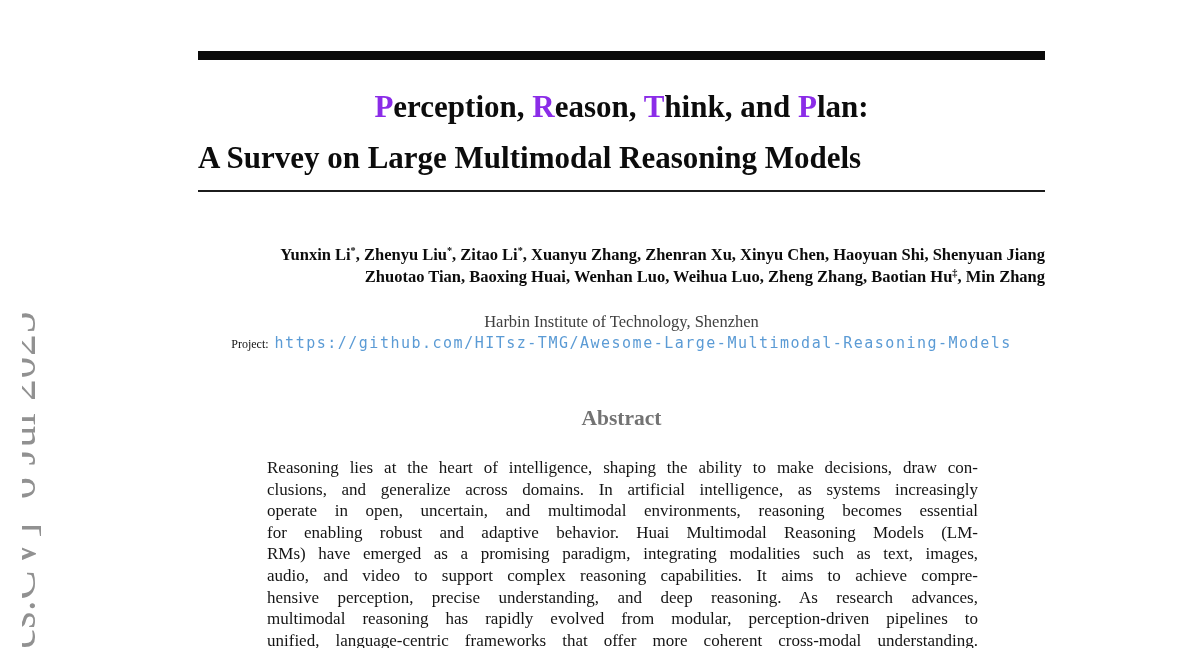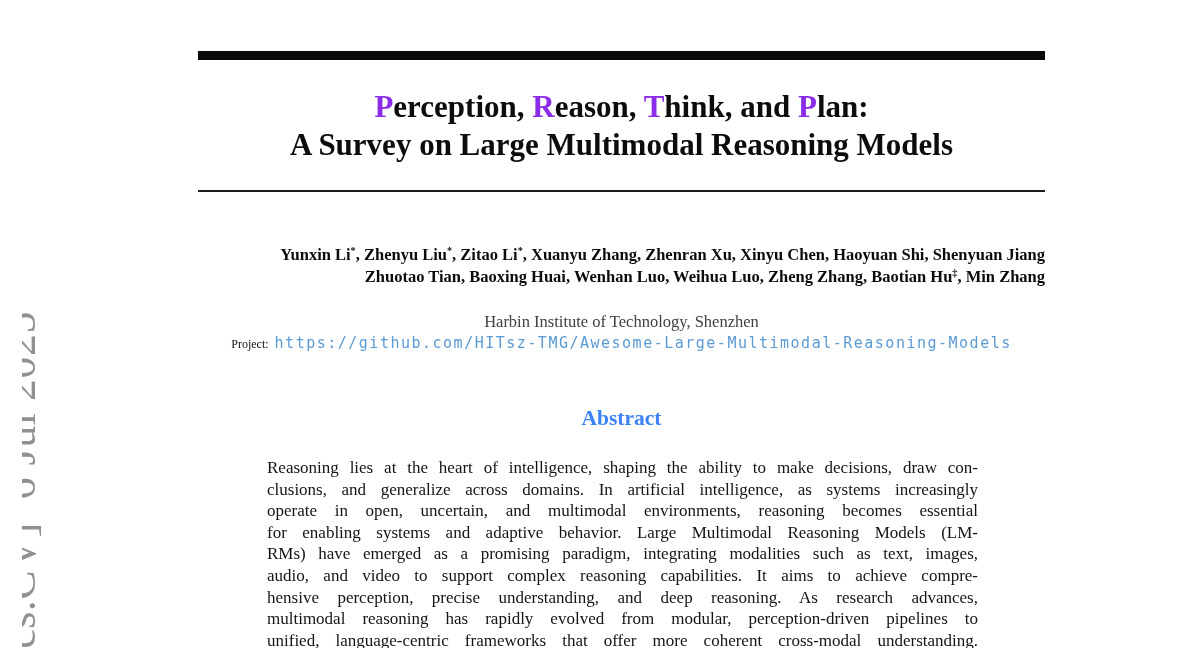--- a/index.html
+++ b/index.html
@@ -47,23 +47,23 @@
   .title-line1 {
     position: absolute;
     top: 91px; left: 0; width: 847px;
     font-size: 31px; font-weight: bold;
     line-height: 1; text-align: center;
     white-space: nowrap;
     color: #0c0c0c;
   }
   .title-line2 {
     position: absolute;
-    top: 129px; left: 0; width: 847px;
+    top: 142px; left: 0; width: 847px;
     font-size: 31px; font-weight: bold;
-    line-height: 1; text-align: center;
+    line-height: 1; 
     white-space: nowrap;
     color: #0c0c0c;
   }
   .accent { color: var(--accent); }
   .mid-rule {
     position: absolute;
     top: 190px; left: 0;
     width: 847px; height: 2px;
     background: #1c1c1c;
   }
@@ -110,21 +110,21 @@
     color: var(--link);
     text-decoration: none;
     text-align: center;
   }
   .abstract-heading {
     position: absolute;
     top: 406px; left: 0; width: 847px;
     font-size: 21.5px; font-weight: bold;
     line-height: 1.2;
     text-align: center;
-    color: #3b82f6;
+    color: #737373;
   }
   .abstract-body {
     position: absolute;
     top: 457px; left: 69px;
     width: 711px;
   }
   .abs-line {
     font-size: 17px;
     line-height: 21.6px;
     text-align: justify;
@@ -160,21 +160,21 @@
     <div class="project-line">
       <span class="project-label">Project:</span><a class="project-url" href="#">https://github.com/HITsz-TMG/Awesome-Large-Multimodal-Reasoning-Models</a>
     </div>
 
     <div class="abstract-heading">Abstract</div>
 
     <div class="abstract-body" id="abstract-body">
         <div class="abs-line">Reasoning lies at the heart of intelligence, shaping the ability to make decisions, draw con-</div>
         <div class="abs-line">clusions, and generalize across domains. In artificial intelligence, as systems increasingly</div>
         <div class="abs-line">operate in open, uncertain, and multimodal environments, reasoning becomes essential</div>
-        <div class="abs-line">for enabling systems and adaptive behavior. Large Multimodal Reasoning Models (LM-</div>
+        <div class="abs-line">for enabling robust and adaptive behavior. Huai Multimodal Reasoning Models (LM-</div>
         <div class="abs-line">RMs) have emerged as a promising paradigm, integrating modalities such as text, images,</div>
         <div class="abs-line">audio, and video to support complex reasoning capabilities. It aims to achieve compre-</div>
         <div class="abs-line">hensive perception, precise understanding, and deep reasoning. As research advances,</div>
         <div class="abs-line">multimodal reasoning has rapidly evolved from modular, perception-driven pipelines to</div>
         <div class="abs-line">unified, language-centric frameworks that offer more coherent cross-modal understanding.</div>
       </div>
 
   </div>
 </div>
 

